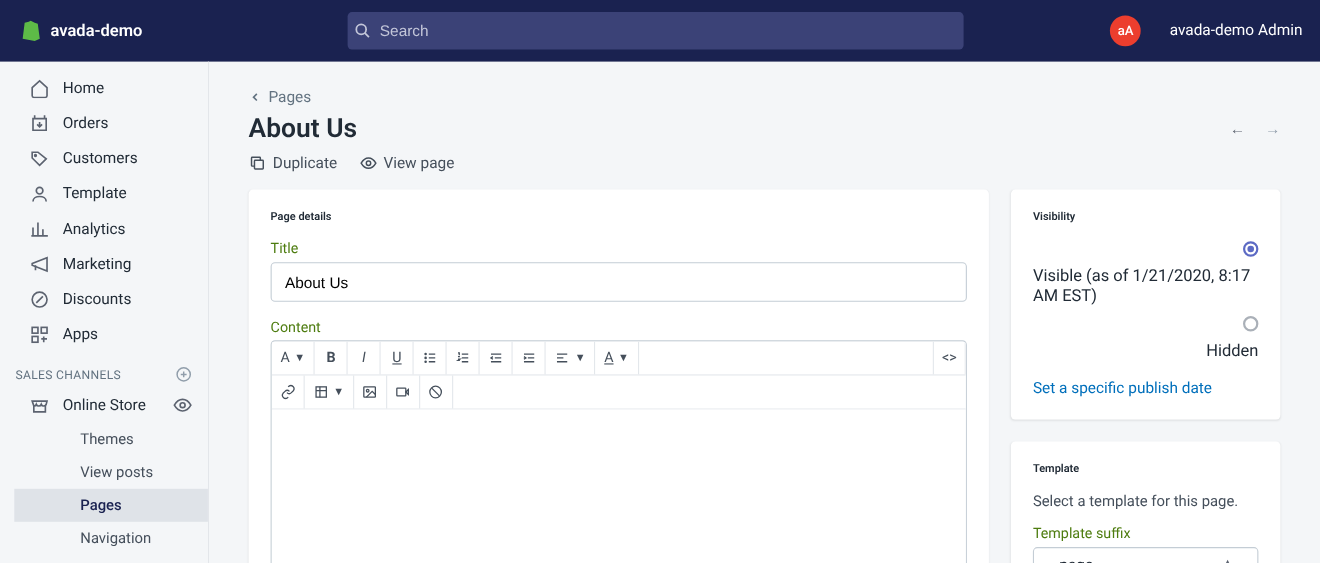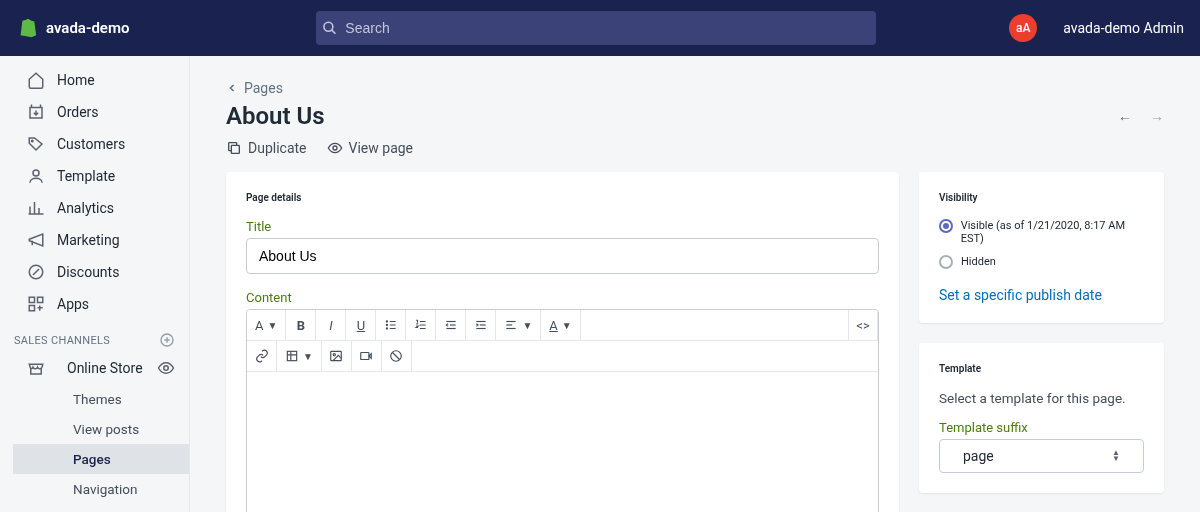--- a/index.html
+++ b/index.html
@@ -19,21 +19,21 @@
     .sidebar::-webkit-scrollbar { width:14px; }
     .sidebar::-webkit-scrollbar-track { background:#e3e6ea; }
     .sidebar::-webkit-scrollbar-thumb { background:#c8cdd3; border-radius:2px; }
     .nav-item { display:flex; align-items:center; gap:12px; padding:7px 14px; color:#212b36; cursor:pointer; font-size:14px;margin-left:13px; }
     .nav-item.sub { padding-left:60px; font-size:13.5px; color:#454f5b; }
     .nav-item.sub.active { background:#dfe3e8; color:#1a2250; font-weight:500; border-radius:0; }
     .nav-item svg { width:18px; height:18px; color:#5c6370; stroke:#5c6370; }
     .nav-section { padding:12px 14px 4px; font-size:11px; color:#637381; letter-spacing:0.3px; display:flex; align-items:center; justify-content:space-between; text-transform:uppercase; }
     .nav-section svg { width:16px; height:16px; color:#919eab; }
     .nav-item.ch { justify-content:space-between; }
-    .nav-item .left { display:flex; align-items:center; gap:22px; }
+    .nav-item .left { display:flex; align-items:center; gap:12px; }
     .main { flex:1; overflow-y:auto; padding:24px 36px; }
     .page-head { margin-bottom:16px; }
     .back { display:flex; align-items:center; gap:6px; color:#637381; font-size:14px; cursor:pointer; margin-bottom:6px; }
     .page-title-row { display:flex; align-items:center; justify-content:space-between; }
     .page-title { font-size:24px; font-weight:600; }
     .page-nav-arrows { display:flex; gap:18px; color:#919eab; }
     .page-nav-arrows .en { color:#5c6370; }
     .actions { display:flex; gap:20px; margin-top:10px; }
     .action { display:flex; align-items:center; gap:6px; color:#454f5b; font-size:14px; cursor:pointer; }
     .action svg { width:16px; height:16px; }
@@ -46,21 +46,21 @@
     .input { width:100%; height:36px; border:1px solid #c4cdd5; border-radius:4px; padding:0 12px; font-size:14px; margin-bottom:16px; }
     .editor { border:1px solid #c4cdd5; border-radius:4px; overflow:hidden; }
     .toolbar { display:flex; flex-wrap:wrap; border-bottom:1px solid #e3e7eb; background:#fff; }
     .tb-row { display:flex; width:100%; }
     .tb-row:first-child { border-bottom:1px solid #e3e7eb; }
     .tbtn { height:30px; min-width:30px; display:flex; align-items:center; justify-content:center; border-right:1px solid #e3e7eb; cursor:pointer; font-size:13px; color:#454f5b; padding:0 6px; }
     .tbtn.wide { padding:0 8px; gap:4px; }
     .tbtn svg { width:14px; height:14px; }
     .tb-spacer { flex:1; border-right:none; }
     .editor-body { height:150px; background:#fff; }
-    .radio-row { display:flex; align-items:flex-start; gap:8px; margin-bottom:10px; font-size:11px; }
+    .radio-row { display:flex; align-items:flex-end; gap:8px; margin-bottom:10px; font-size:15px;flex-direction:column; }
     .radio { width:14px; height:14px; border:2px solid #5c6ac4; border-radius:50%; display:flex; align-items:center; justify-content:center; }
     .radio.checked::after { content:""; width:6px; height:6px; background:#5c6ac4; border-radius:50%; }
     .radio.unchecked { border-color:#aab0b8; }
     .link { color:#006fbb; font-size:14px; cursor:pointer; margin-top:8px; display:inline-block; }
     .help { font-size:13.5px; color:#454f5b; margin-bottom:14px; }
     .select { width:100%; height:34px; border:1px solid #c4cdd5; border-radius:4px; padding:0 23px; font-size:14px; background:#fff; display:flex; align-items:center; justify-content:space-between; cursor:pointer; }
     .sel-arrows { display:flex; flex-direction:column; font-size:8px; line-height:6px; color:#5c6370; }
     .chevron { font-size:10px; }
   </style>
 </head>

